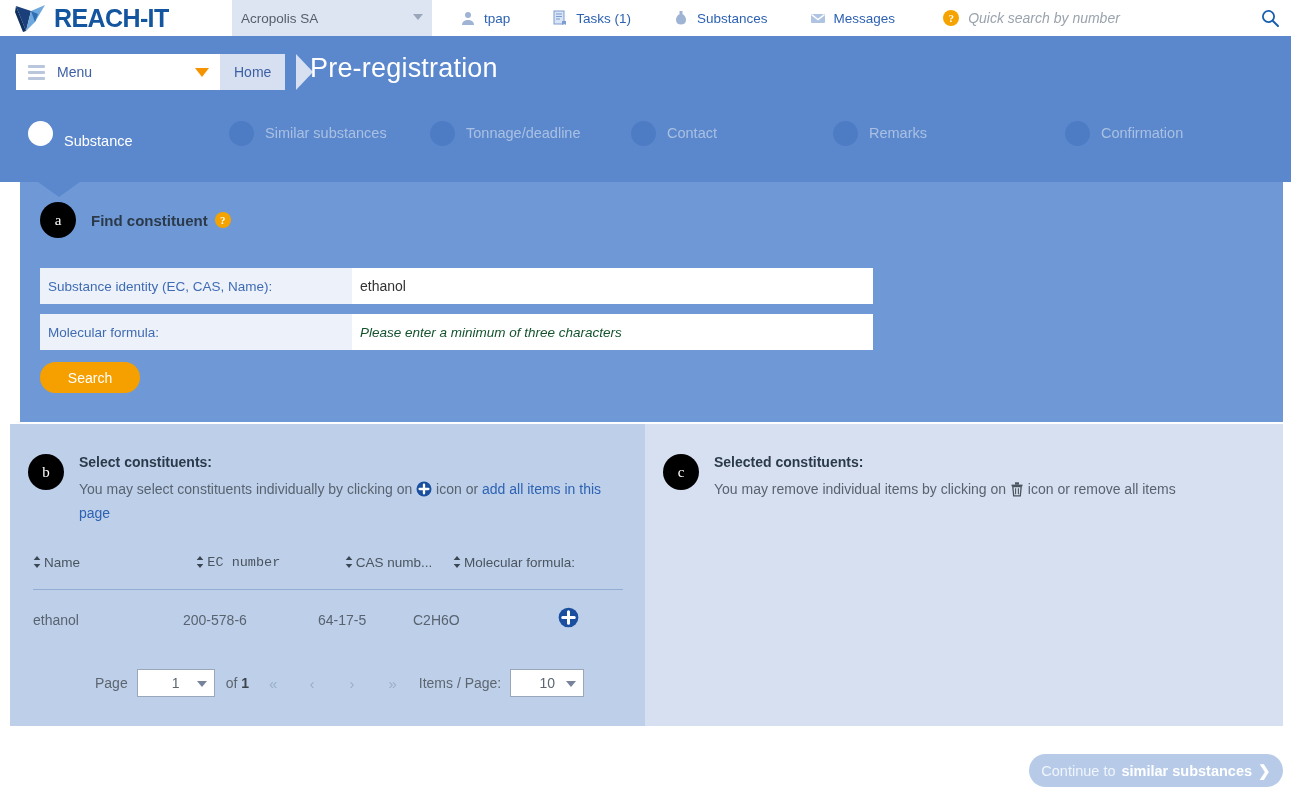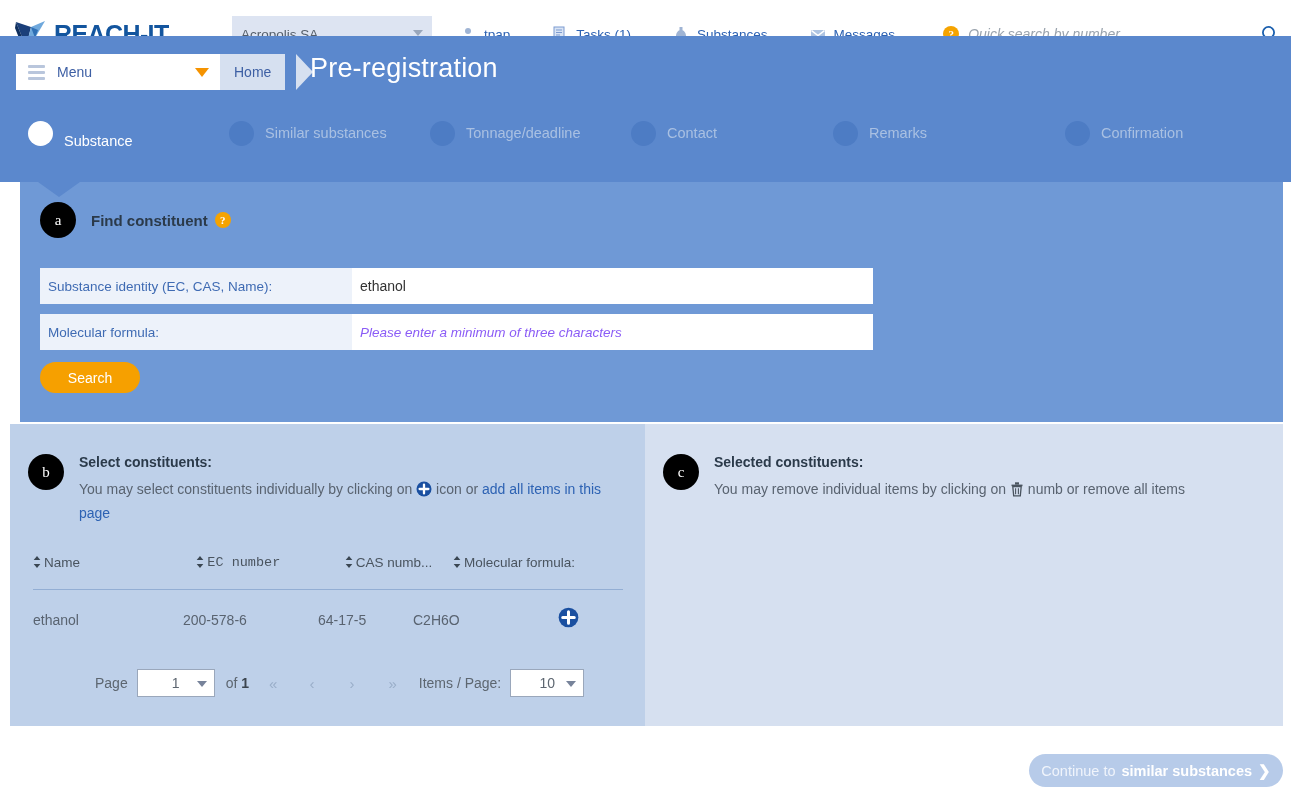--- a/index.html
+++ b/index.html
@@ -7,21 +7,21 @@
   body {
     width:1291px; height:796px;
     background:#ffffff;
     font-family:"Liberation Sans", sans-serif;
     overflow:hidden;
     position:relative;
   }
 
   
   .topbar{
-    position:absolute; left:0; top:16px; width:1291px; height:36px;
+    position:absolute; left:0; top:0; width:1291px; height:36px;
     background:#ffffff; display:flex; align-items:center;
   }
   .logo-wrap{ display:flex; align-items:center; width:232px; height:36px; padding-left:14px; }
   .logo-mark{ width:34px; height:30px; flex:none; }
   .logo-text{
     font-size:25px; letter-spacing:-0.6px; font-weight:600;
     color:#13559e; margin-left:6px; line-height:1;
   }
   .org-select{
     width:200px; height:36px; background:#dde4f2;
@@ -111,21 +111,21 @@
   .form-rows{ position:absolute; left:0px; top:76px; width:833px; }
   .frow{ display:flex; height:36px; margin-bottom:6px;margin-top:10px; }
   .flabel{
     width:312px; background:#edf2fa; color:#3f6bb3; font-size:13.5px;
     display:flex; align-items:center; padding-left:8px;
   }
   .finput{
     flex:1; background:#ffffff; display:flex; align-items:center; padding-left:8px;
     font-size:14px; color:#333;
   }
-  .finput.ph{ color:#8b5cf6; font-style:italic; font-size:13.5px;}
+  .finput.ph{ color:#14532d; font-style:italic; font-size:13.5px;}
   .search-btn{
     position:absolute; left:0px; top:180px; width:100px; height:31px;
     background:#f6a000; border-radius:16px; color:#ffffff; font-size:14px;
     display:flex; align-items:center; justify-content:center;
   }
   .a-inner{ position:absolute; left:20px; top:0; width:1223px; height:240px;}
 
   
   .panel-b{
     position:absolute; left:10px; top:424px; width:635px; height:302px;
@@ -412,21 +412,21 @@
     <span class="sec-txt">
       <div class="sec-title">Selected constituents:</div>
       <div class="sec-desc c">
         <span>You may remove individual items by clicking on</span>
         <svg class="trash-ic" width="14" height="16" viewBox="0 0 14 16">
           <rect x="1.5" y="3.6" width="11" height="1.6" fill="#4a545f"></rect>
           <rect x="5" y="1.3" width="4" height="2.3" fill="#4a545f"></rect>
           <path d="M2.8 5.6h8.4l-0.9 9.2H3.7z" fill="none" stroke="#4a545f" stroke-width="1.3"></path>
           <path d="M5.6 7.2v6M8.4 7.2v6" stroke="#4a545f" stroke-width="1.1"></path>
         </svg>
-        <span>numb or remove all items</span>
+        <span>icon or remove all items</span>
       </div>
     </span>
   </div>
 </div>
 
 <div class="continue-btn">
   <span>Continue to </span>
     <b>similar substances</b>
   <span class="chev">❯</span>
 </div>

